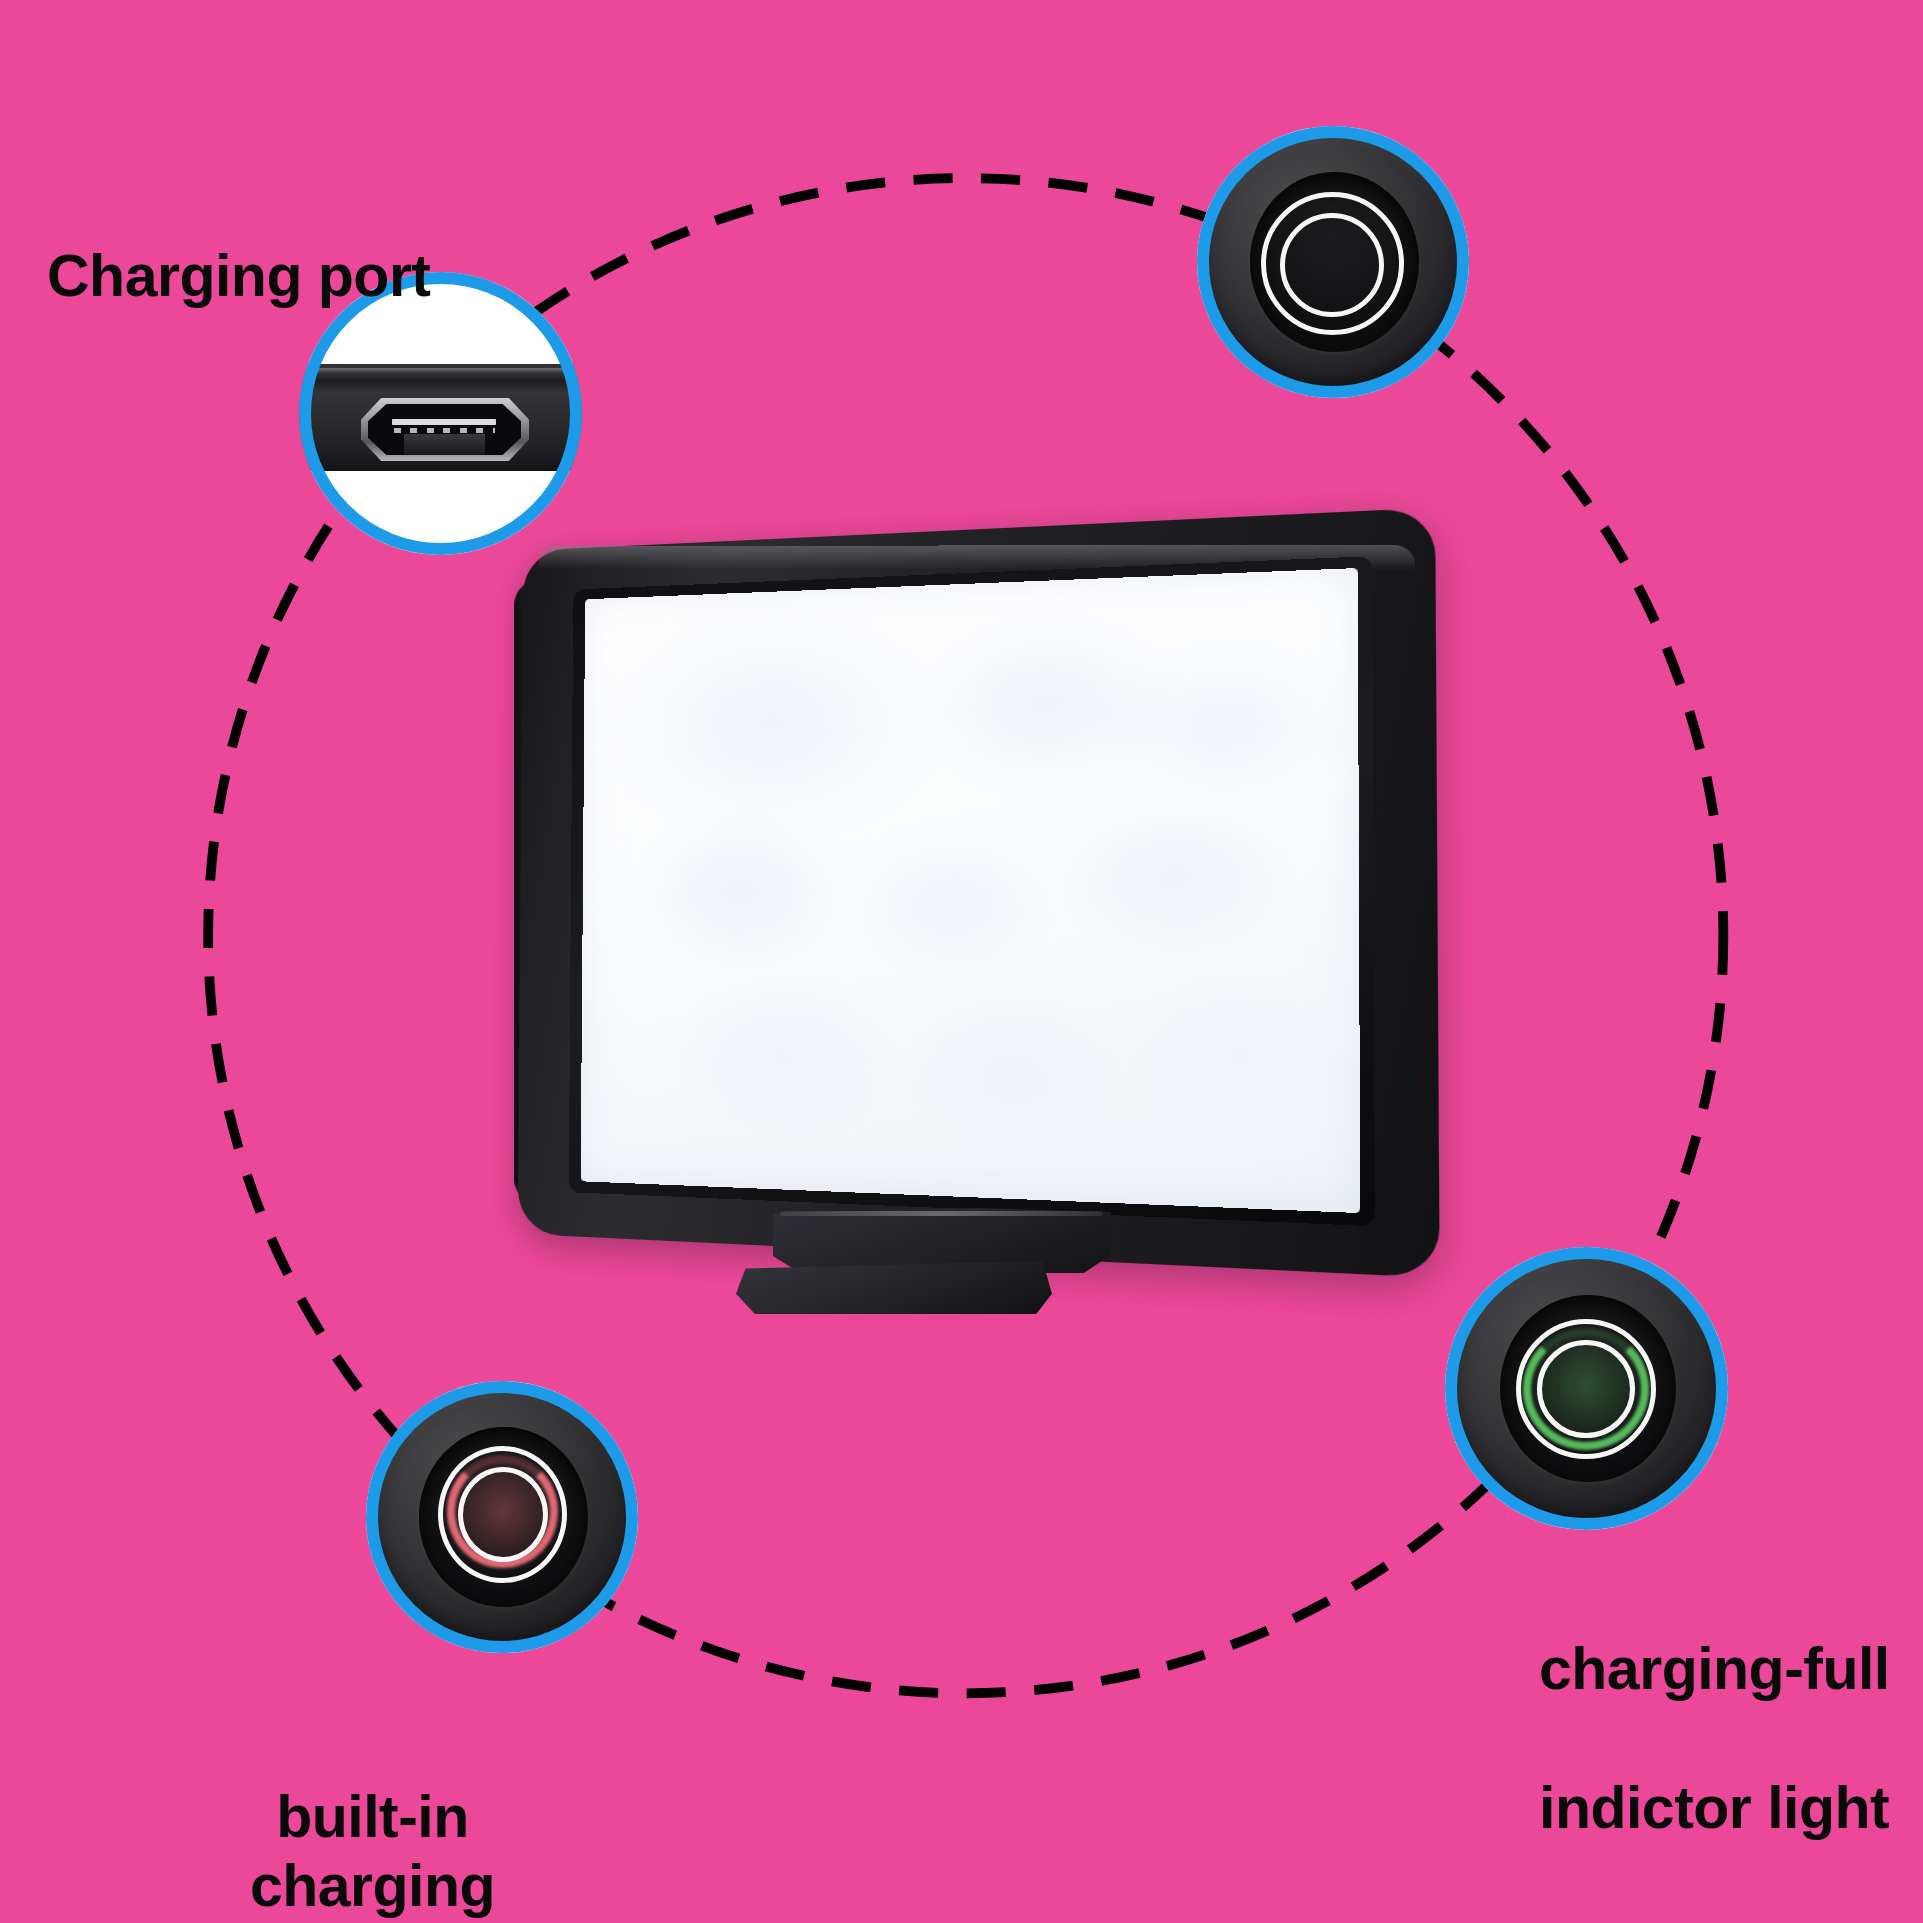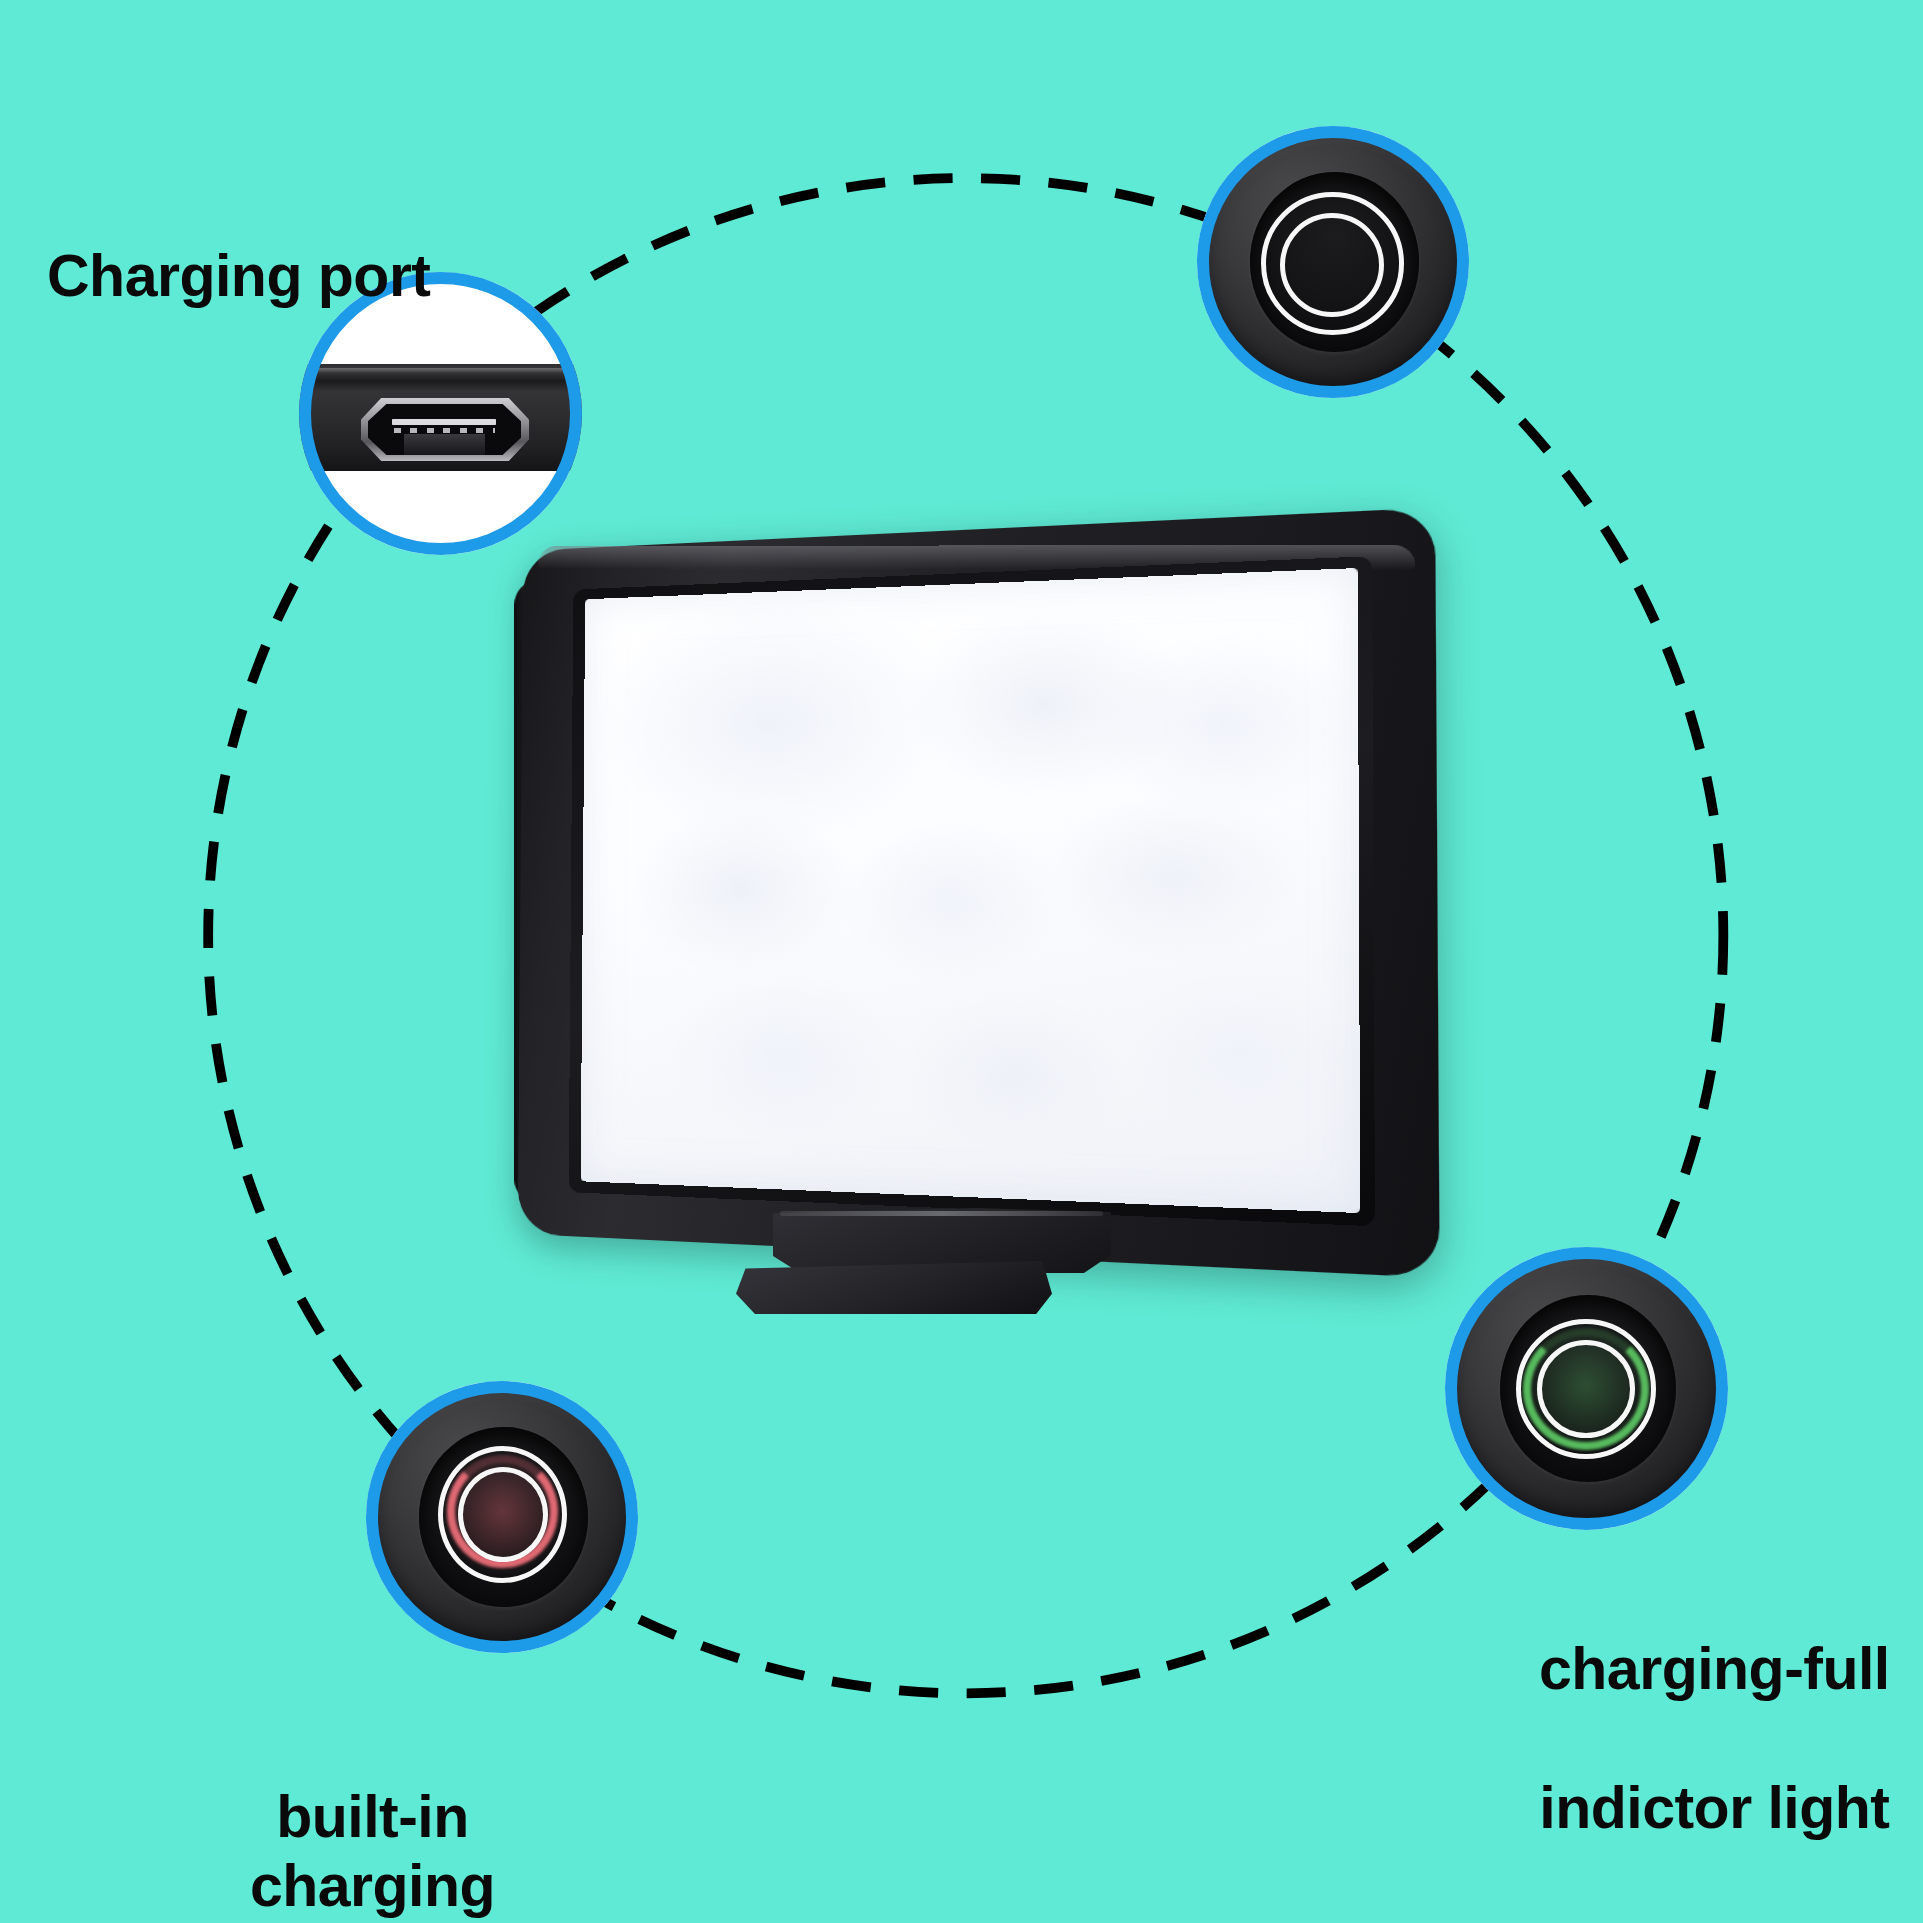--- a/index.html
+++ b/index.html
@@ -15,21 +15,21 @@
     overflow: hidden;
     font-family: "Liberation Sans", "DejaVu Sans", sans-serif;
     -webkit-font-smoothing: antialiased;
   }
 
   #stage {
     position: absolute;
     left: 0; top: 0;
     width: 1924px;
     height: 1924px;
-    background: #5eead4;
+    background: #ec4899;
   }
 
   
   .guide-svg {
     position: absolute;
     left: 0; top: 0;
     width: 1924px;
     height: 1924px;
     pointer-events: none;
   }
@@ -40,21 +40,21 @@
     color: #0a0a0a;
     font-weight: 700;
     font-size: 59px;
     line-height: 1.18;
     letter-spacing: -0.5px;
     white-space: pre-line;
     font-family: "Liberation Sans", "DejaVu Sans", sans-serif;
   }
   .label-charging-port { left: 47px;  top: 242px;  }
   .label-mode-button   { left: 1485px; top: 149px; }
-  .label-charge-full   { left: 1539px; top: 1565px; text-align: center; }
+  .label-charge-full   { left: 1539px; top: 1565px; text-align: left; }
   .label-builtin       { left: 177px;  top: 1713px; text-align: center; width: 391px; }
 
   
   .bubble {
     position: absolute;
     border-radius: 50%;
     overflow: hidden;
     box-sizing: border-box;
     background: #ffffff;
   }

